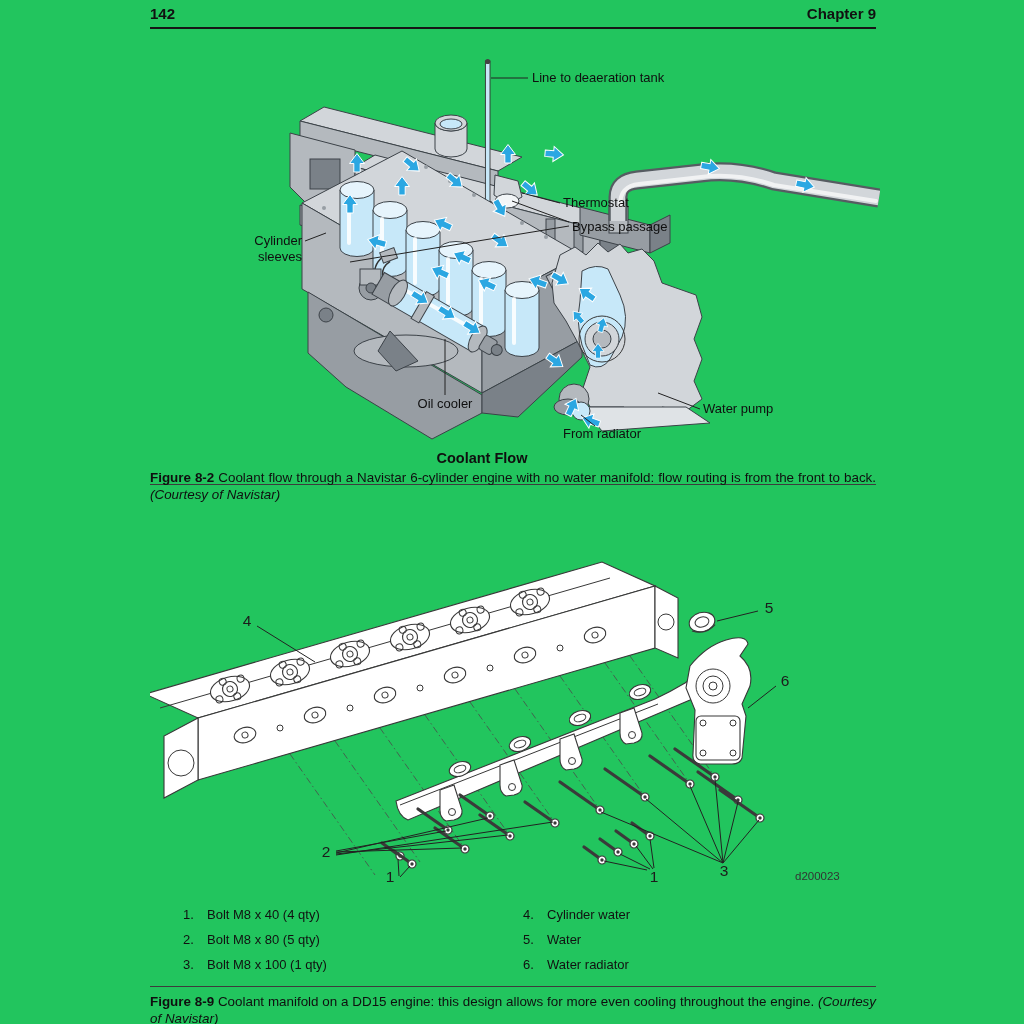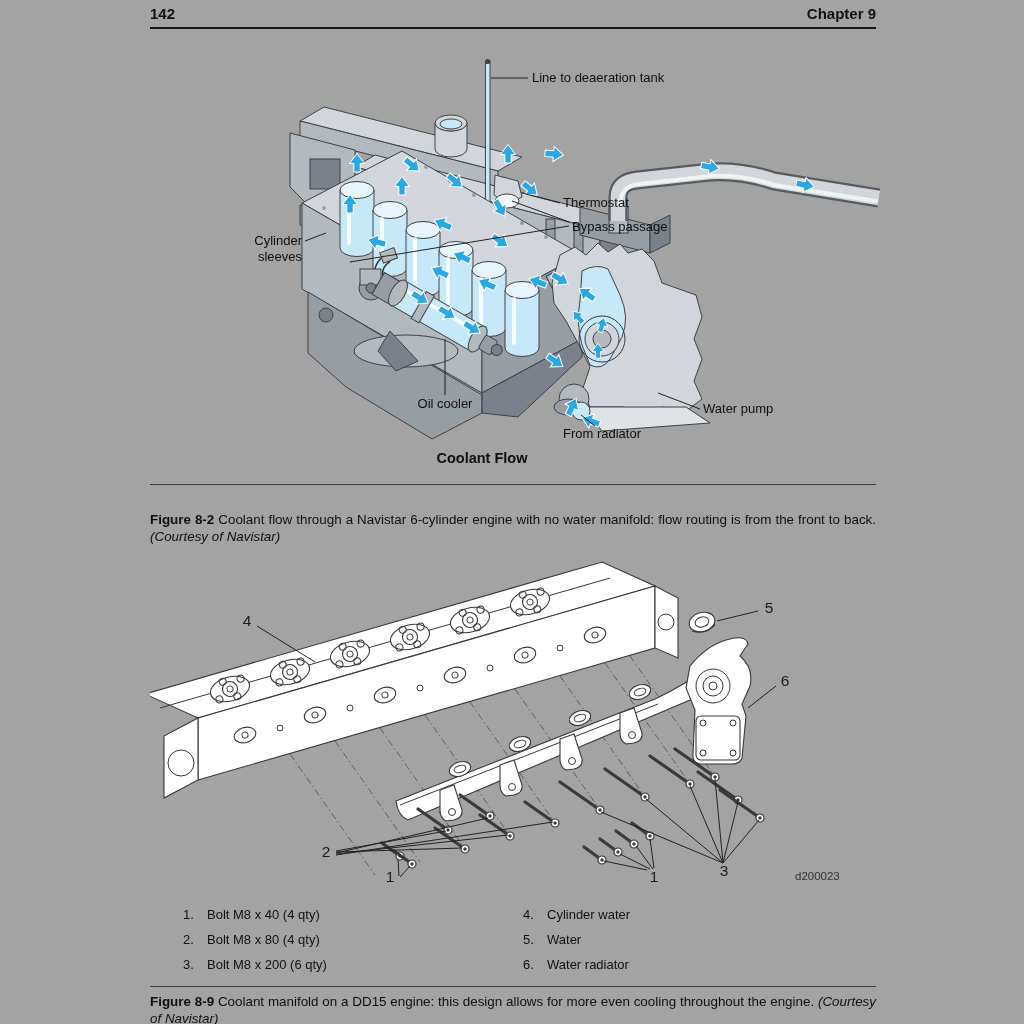--- a/index.html
+++ b/index.html
@@ -1,16 +1,16 @@
 <!DOCTYPE html>
 <html style="--flow-arrow: #2ba7e2; --coolant-light: #c7e8f9; --coolant-pale: #e6f4fc; --metal-light: #d2d6da; --metal-mid: #b4b9be; --metal-dark: #979da3; --metal-deep: #7a8188; --line: #3c4248;"><head>
 <meta charset="utf-8">
 <style>
   html,body{margin:0;padding:0;background:#fff;}
-  .page{position:relative;width:1024px;height:1024px;background:#a3a3a3;overflow:hidden;
+  .page{position:relative;width:1024px;height:1024px;background:#22c55e;overflow:hidden;
         font-family:"Liberation Sans",sans-serif;color:#111;}
   .hdr{position:absolute;left:150px;top:5px;width:726px;display:flex;
        justify-content:space-between;font-weight:bold;font-size:15px;}
   .hrule{position:absolute;left:150px;width:726px;height:2.2px;background:#161616;top:27px;}
   .thinrule{position:absolute;left:150px;width:726px;height:1.8px;background:#3c3c3c;}
   .cap{position:absolute;left:150px;width:726px;text-align:justify;
        font-size:13.4px;line-height:16.4px;color:#0f0f0f;}
   .cap b{font-weight:bold;}
   .cap i{font-style:italic;}
   .plist{position:absolute;left:150px;top:902px;width:726px;font-size:13px;line-height:25px;}
@@ -246,21 +246,21 @@
       <text class="lbl" x="295" y="353" text-anchor="middle">Oil cooler</text>
       <line class="lead" x1="550" y1="354" x2="508" y2="338"></line>
       <text class="lbl" x="553" y="358">Water pump</text>
       <line class="lead" x1="445" y1="371" x2="431" y2="360"></line>
       <text class="lbl" x="413" y="383">From radiator</text>
       <text class="lblB" x="332" y="408" text-anchor="middle">Coolant Flow</text>
     </g>
   </svg>
 
   <div class="thinrule" style="top:483.5px"></div>
-  <p class="cap" style="top:499px"><b>Figure 8-2</b><span> Coolant flow through a Navistar 6-cylinder engine with no water manifold: flow routing is from the front to back. </span><i>(Courtesy of Navistar)</i></p>
+  <p class="cap" style="top:457px"><b>Figure 8-2</b><span> Coolant flow through a Navistar 6-cylinder engine with no water manifold: flow routing is from the front to back. </span><i>(Courtesy of Navistar)</i></p>
 
   <svg style="left:150px;top:558px" width="730" height="348" viewBox="0 0 730 348">
     <defs>
       <g id="boltS">
           <line class="bshaft" x1="0" y1="0" x2="-18" y2="-13"></line>
         <circle class="bhead" r="4"></circle>
           <circle class="bdot" r="1.7"></circle>
         </g>
       <g id="boltM">
           <line class="bshaft" x1="0" y1="0" x2="-30" y2="-21"></line>
@@ -490,25 +490,25 @@
   </svg>
 
   <div class="plist">
     <div class="pcol pl">
       <div class="prow">
         <span class="pnum">1.</span>
         <span>Bolt M8 x 40 (4 qty)</span>
         </div>
       <div class="prow">
         <span class="pnum">2.</span>
-        <span>Bolt M8 x 80 (4 qty)</span>
+        <span>Bolt M8 x 80 (5 qty)</span>
         </div>
       <div class="prow">
         <span class="pnum">3.</span>
-        <span>Bolt M8 x 200 (6 qty)</span>
+        <span>Bolt M8 x 100 (1 qty)</span>
         </div>
     </div>
     <div class="pcol pr">
       <div class="prow">
         <span class="pnum">4.</span>
         <span>Cylinder water</span>
         </div>
       <div class="prow">
         <span class="pnum">5.</span>
         <span>Water</span>

